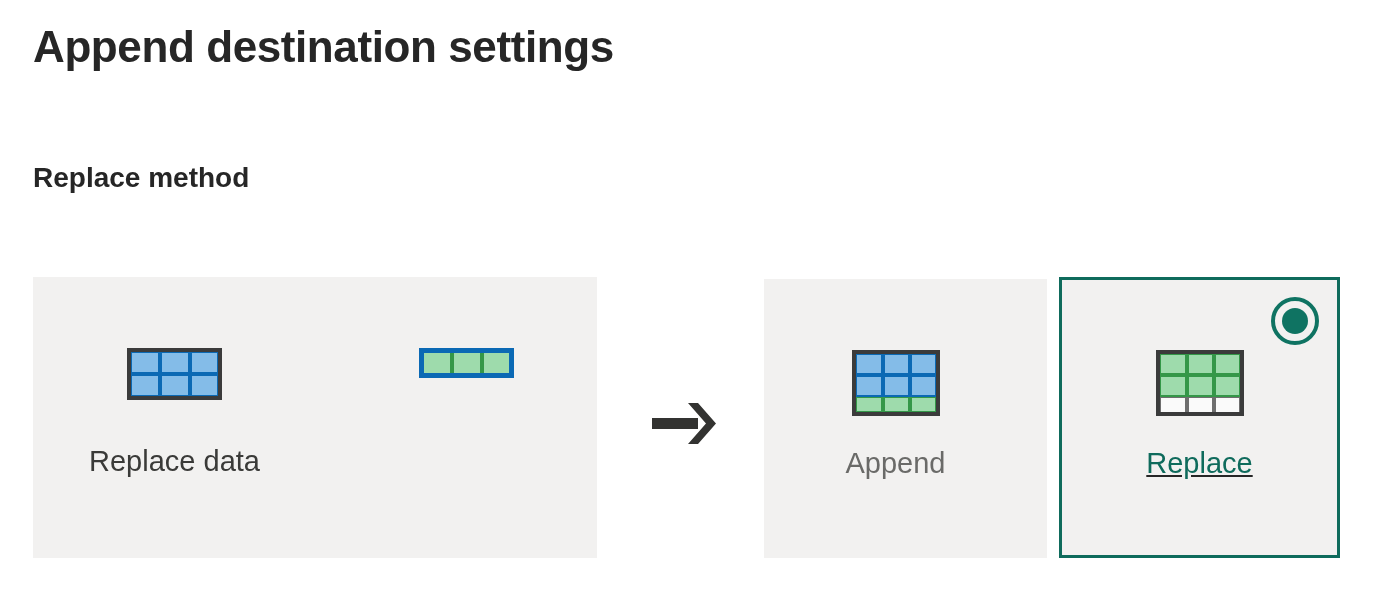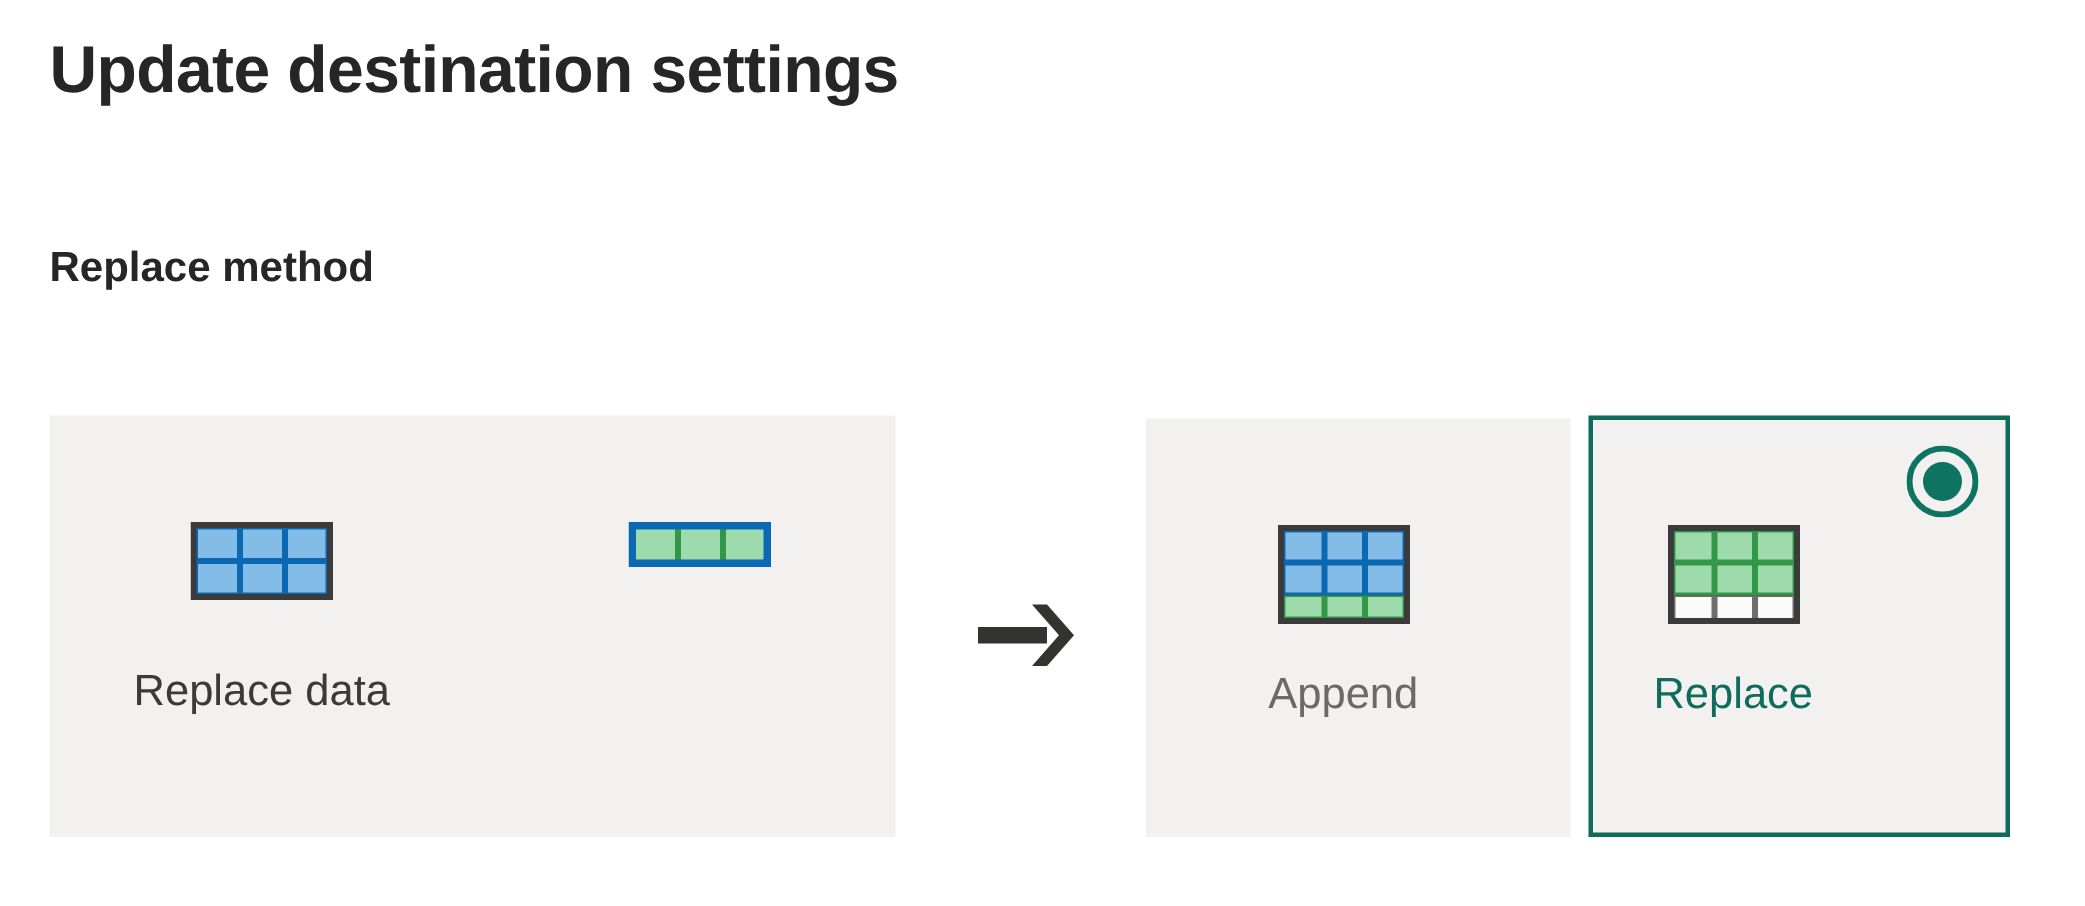--- a/index.html
+++ b/index.html
@@ -82,21 +82,21 @@
   .label-gray   { color: #6A6A68; }
   .label-teal   { color: #0F6B5C; }
 
   
   #existing-tile { left: 62px; top: 348px; width: 225px; }
   #newdata-tile  { left: 370px; top: 348px; width: 192px; }
   #existing-tile .tile-label,
   #newdata-tile  .tile-label { margin-top: 47px; }
 
   #append-tile  { left: 764px; top: 350px; width: 263px; }
-  #replace-tile { left: 1018px; top: 350px; width: 275px; }
+  #replace-tile { left: 1062px; top: 350px; width: 275px; text-decoration: underline; }
   #append-tile .tile-label,
   #replace-tile .tile-label { margin-top: 33px; }
 
   
   .grid-icon { display: block; }
 
   
   #flow-arrow {
     position: absolute;
     left: 652px;
@@ -110,21 +110,21 @@
     position: absolute;
     left: 1271px;
     top: 297px;
     width: 48px;
     height: 48px;
   }
 </style>
 </head>
 <body>
 
-<div id="page-title">Update destination settings</div>
+<div id="page-title">Append destination settings</div>
 
 <div id="section-title">Replace method</div>
 
 <div class="panel" id="source-panel"></div>
 
 <div class="tile" id="existing-tile">
   <svg class="grid-icon" width="95" height="52" viewBox="0 0 95 52" xmlns="http://www.w3.org/2000/svg">
     <rect x="0" y="0" width="95" height="52" fill="#3B3B3B"></rect>
     <rect x="4" y="4" width="87" height="44" fill="#0B69B4"></rect>
     <rect x="5" y="5" width="26" height="19" fill="#84BCE8"></rect>

